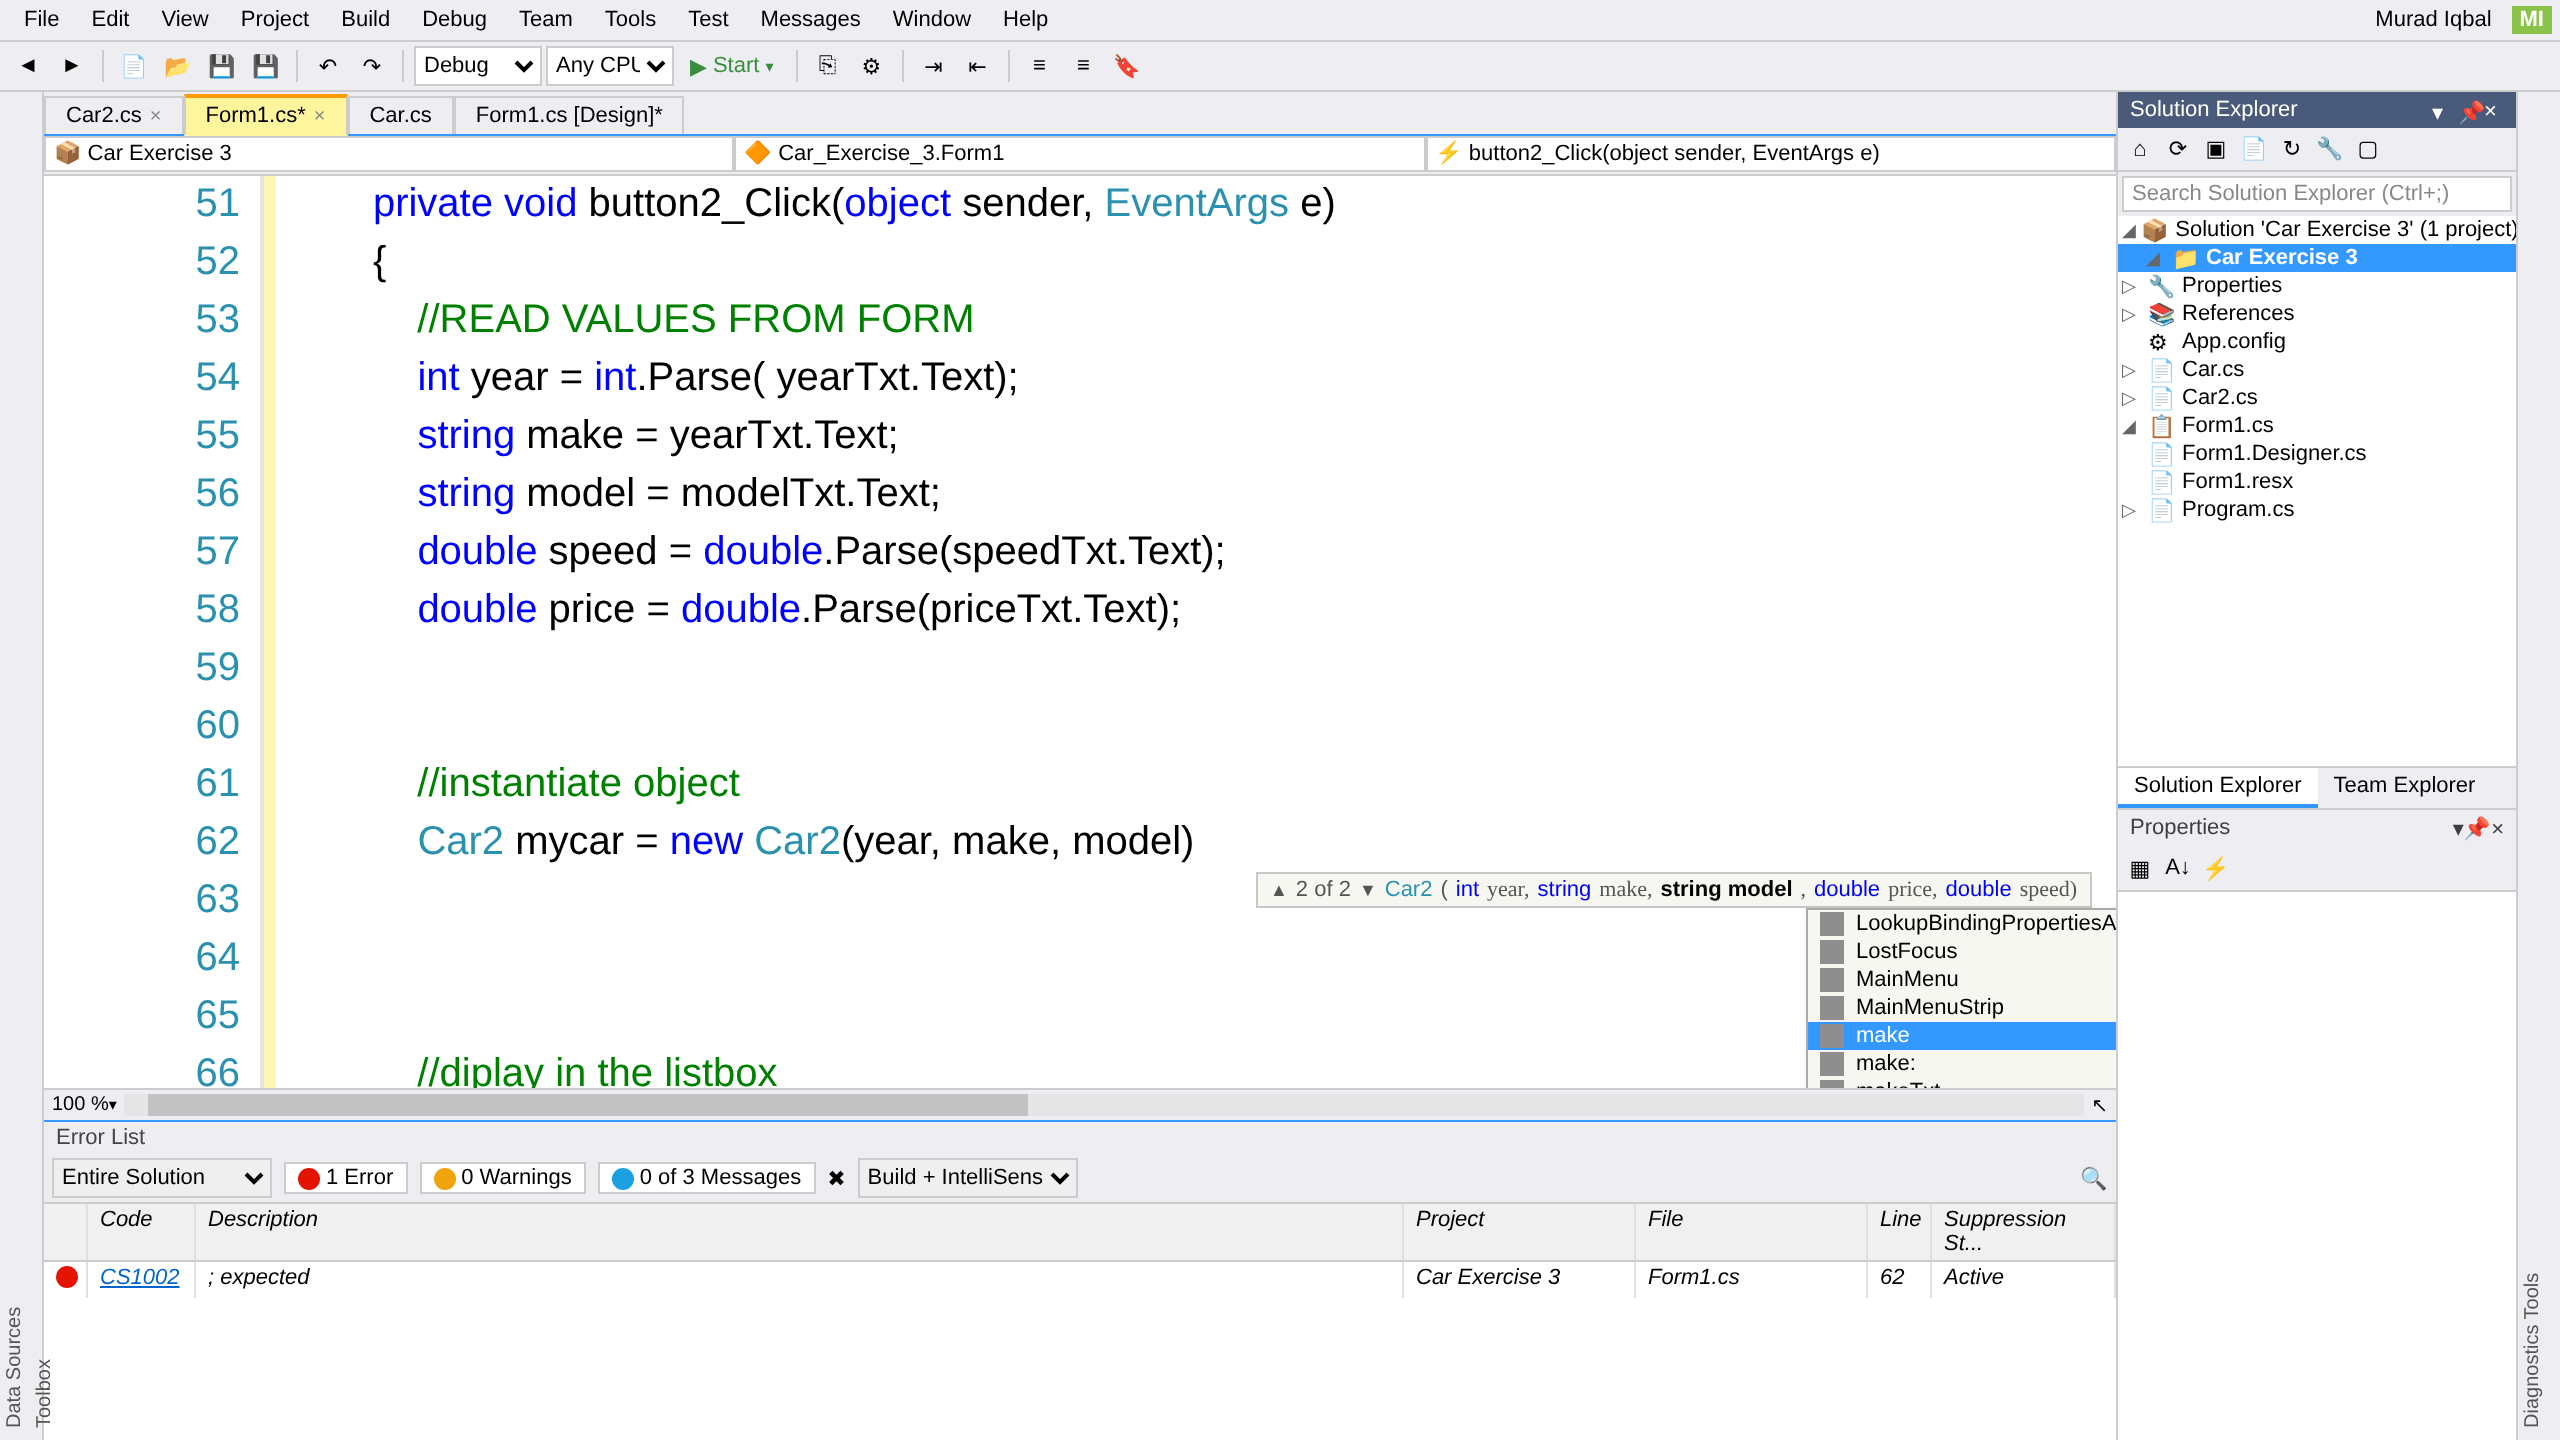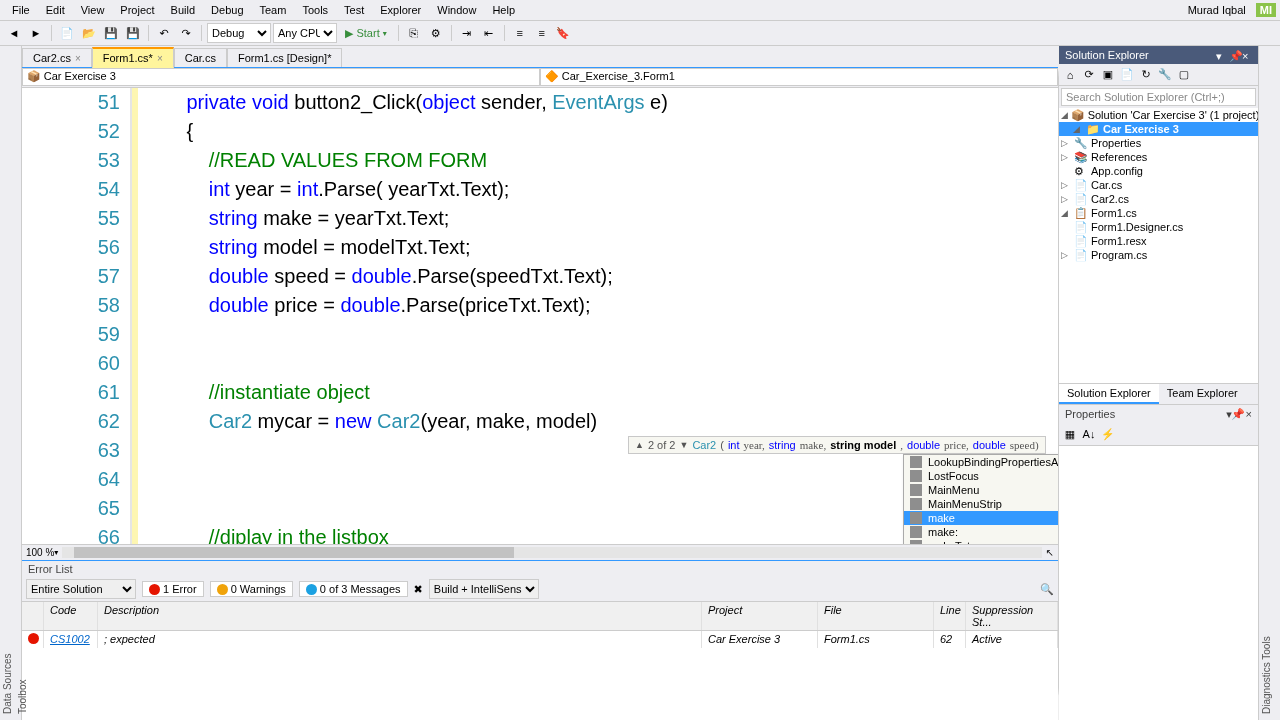--- a/index.html
+++ b/index.html
@@ -66,21 +66,21 @@
 .circle.blu { background: #1ba1e2; }
 .err-grid { flex:1; background: #fff; font-size: 11px; font-style: italic; }
 .err-grid .hrow { display: flex; background: #f0f0f0; border-bottom: 1px solid #ccc; }
 .err-grid .cell { padding: 2px 6px; border-right: 1px solid #e0e0e0; }
 .err-grid .row { display: flex; }
 .err-grid .c-icon{width:22px;} .c-code{width:54px;} .c-desc{flex:1;} .c-proj{width:116px;} .c-file{width:116px;} .c-line{width:32px;} .c-supp{width:92px;}
 
 .right-strip { width: 22px; background: #eeeef2; border-left: 1px solid #ccc; writing-mode: vertical-lr; }
 .right-strip .tab { padding: 6px 2px; font-size: 10px; color: #555; transform: rotate(180deg); }
 
-.right-panel { width: 200px; background: #eeeef2; border-left: 1px solid #ccc; display: flex; flex-direction: column; border-radius: 32px; }
+.right-panel { width: 200px; background: #eeeef2; border-left: 1px solid #ccc; display: flex; flex-direction: column; }
 .panel-hdr { background: #4a5a7a; color: #fff; padding: 3px 6px; font-size: 11px; display:flex; justify-content:space-between; align-items:center; }
 .panel-hdr .icons { display:flex; gap:3px; }
 .panel-hdr .ico { width:10px; height:10px; cursor:pointer; }
 .panel-tool { height: 22px; background: #eeeef2; border-bottom: 1px solid #ccc; display:flex; align-items:center; gap:3px; padding:0 3px; }
 .panel-tool .tb-ico { width:16px; height:16px; cursor:pointer; display:flex; align-items:center; justify-content:center; }
 .search-box { border:1px solid #ccc; background:#fff; font-size:11px; padding:2px 4px; margin:2px; color:#888; }
 .tree { flex: 1; overflow: auto; font-size: 11px; background:#fff; }
 .tree .node { padding: 1px 2px; display: flex; align-items: center; gap: 3px; cursor:pointer; white-space:nowrap; }
 .tree .node.sel { background: #3399ff; color: #fff; }
 .tree .chev { width: 10px; font-size: 9px; color: #666; display:inline-block; }
@@ -98,21 +98,21 @@
 <div class="menubar">
   <span class="menu-item">File</span>
   <span class="menu-item">Edit</span>
   <span class="menu-item">View</span>
   <span class="menu-item">Project</span>
   <span class="menu-item">Build</span>
   <span class="menu-item">Debug</span>
   <span class="menu-item">Team</span>
   <span class="menu-item">Tools</span>
   <span class="menu-item">Test</span>
-  <span class="menu-item">Explorer</span>
+  <span class="menu-item">Messages</span>
   <span class="menu-item">Window</span>
   <span class="menu-item">Help</span>
   <span class="spacer"></span>
   <span class="user">Murad Iqbal</span>
   <span class="user-badge">MI</span>
 </div>
 
 <div class="toolbar">
   <span class="tb-btn">◄</span>
   <span class="tb-btn">►</span>
@@ -164,20 +164,21 @@
       <div class="file-tab">
           <span>Car.cs</span>
         </div>
       <div class="file-tab">
           <span>Form1.cs [Design]*</span>
         </div>
     </div>
     <div class="nav-bar">
       <div class="nav-combo">📦 <span>Car Exercise 3</span></div>
       <div class="nav-combo">🔶 <span>Car_Exercise_3.Form1</span></div>
+      <div class="nav-combo">⚡ <span>button2_Click(object sender, EventArgs e)</span></div>
     </div>
 
     <div class="code-editor">
       <div class="gutter">
         <div class="ln">51</div>
           <div class="ln">52</div>
           <div class="ln">53</div>
           <div class="ln">54</div>
           <div class="ln">55</div>
           <div class="ln">56</div>

